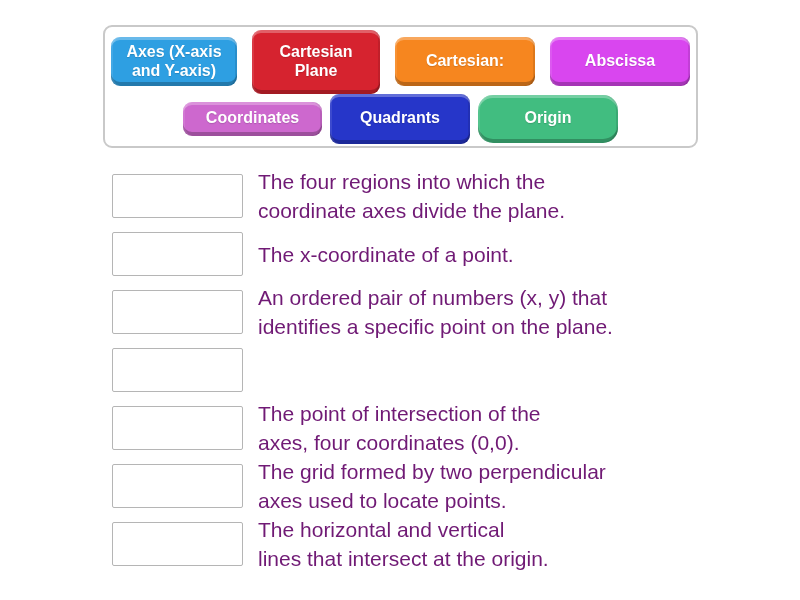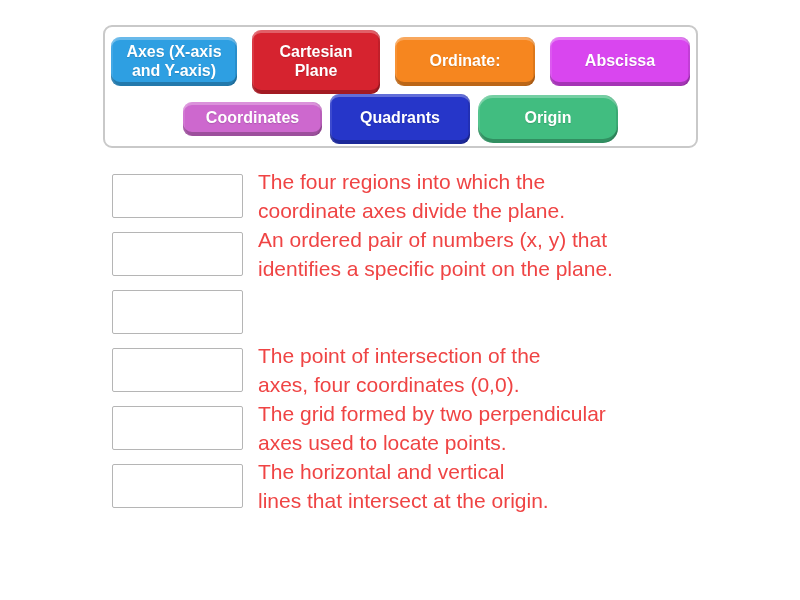--- a/index.html
+++ b/index.html
@@ -36,48 +36,52 @@
   .c6{width:140px;height:48px;border-radius:15px;}
 
   
   .rows{position:absolute;left:112px;top:167px;width:660px;}
   .match-row{display:flex;align-items:center;height:58px;}
   .slot{
     flex:none;width:131px;height:44px;box-sizing:border-box;
     background:#ffffff;border:1px solid #b5b5b5;border-radius:2px;
   }
   .def{
-    margin-left:15px;color:#ef4444;font-size:21px;line-height:29px;
+    margin-left:15px;color:#701a75;font-size:21px;line-height:29px;
     white-space:pre-line;
   }
 </style>
 </head>
 <body>
 
 <div class="stage">
 
   <div class="tray">
     <div class="chip-row r1">
       <div class="chip c0" style="background: rgb(46, 159, 226);">Axes (X-axis and Y-axis)</div>
       <div class="chip c1" style="background: rgb(214, 35, 47);">Cartesian Plane</div>
-      <div class="chip c2" style="background: rgb(246, 134, 31);">Ordinate:</div>
+      <div class="chip c2" style="background: rgb(246, 134, 31);">Cartesian:</div>
       <div class="chip c3" style="background: #d946ef;">Abscissa</div>
     </div>
     <div class="chip-row r2">
       <div class="chip c4" style="background: rgb(205, 104, 206);">Coordinates</div>
       <div class="chip c5" style="background: rgb(38, 54, 201);">Quadrants</div>
       <div class="chip c6" style="background: rgb(65, 189, 128);">Origin</div>
     </div>
   </div>
 
   <div class="rows">
     <div class="match-row">
       <div class="slot"></div>
       <div class="def">The four regions into which the
 coordinate axes divide the plane.</div>
+    </div>
+    <div class="match-row">
+      <div class="slot"></div>
+      <div class="def">The x-coordinate of a point.</div>
     </div>
     <div class="match-row">
       <div class="slot"></div>
       <div class="def">An ordered pair of numbers (x, y) that
 identifies a specific point on the plane.</div>
     </div>
     <div class="match-row">
       <div class="slot"></div>
     </div>
     <div class="match-row">

